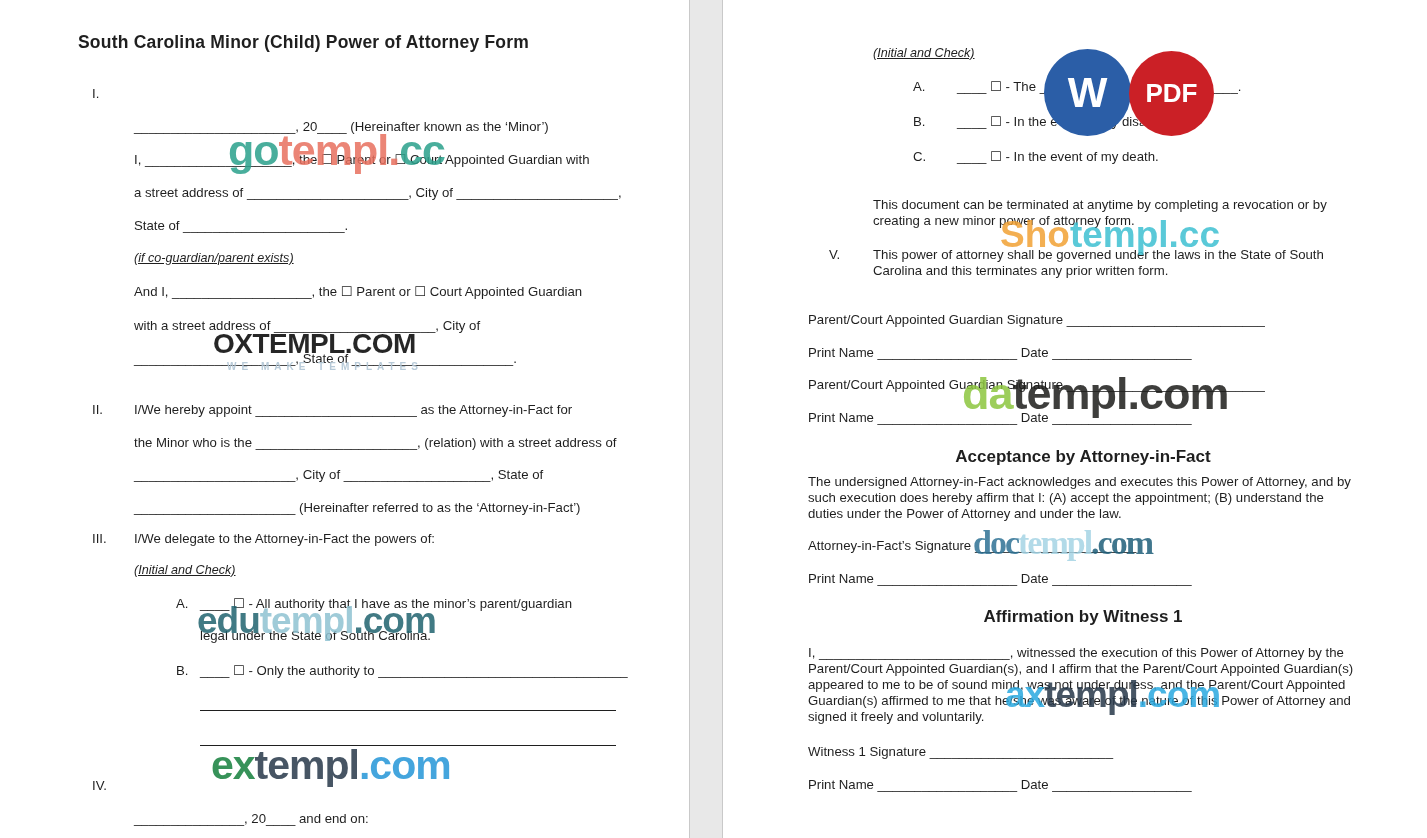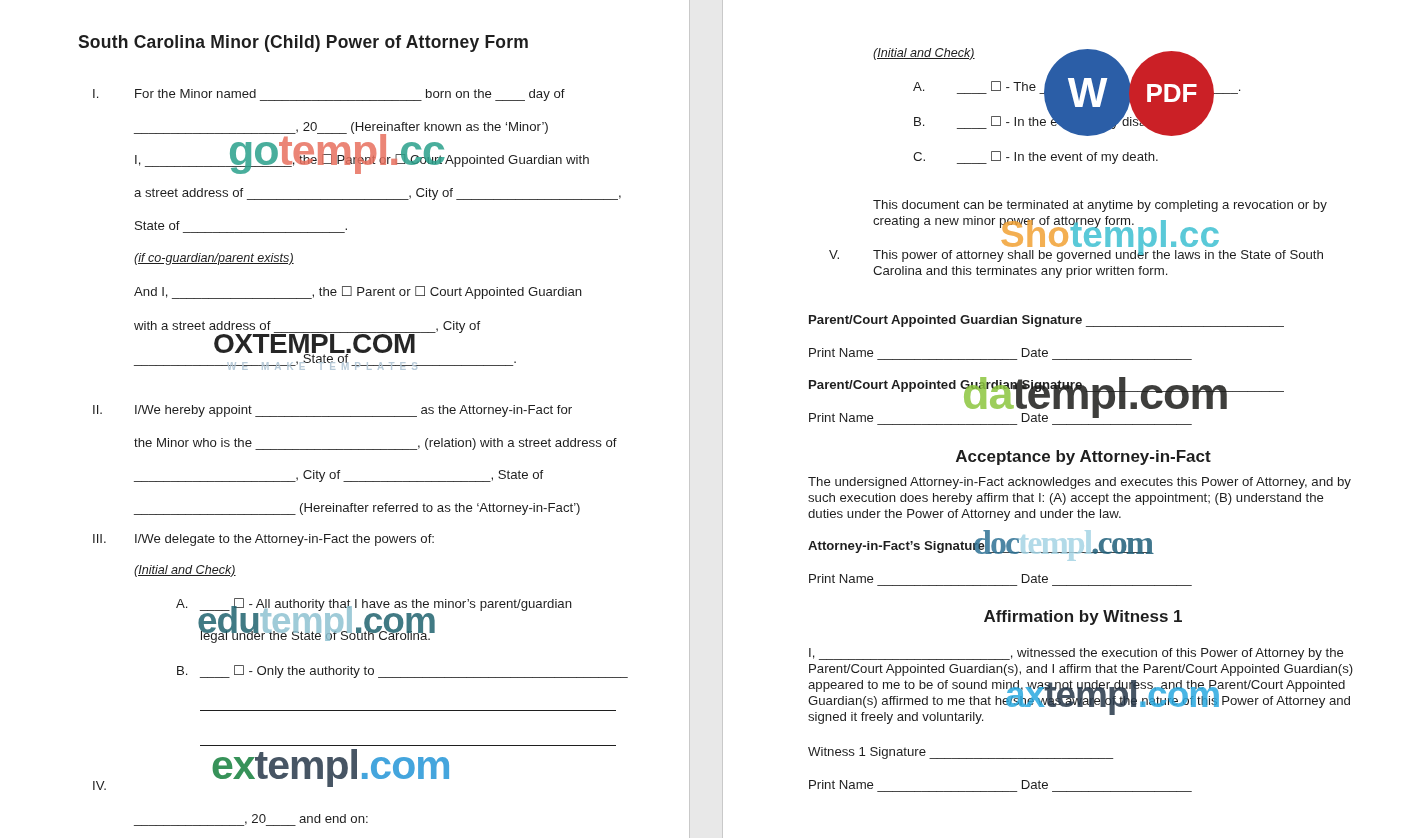--- a/index.html
+++ b/index.html
@@ -20,21 +20,21 @@
   .doc-title {
     position:absolute; left:78px; top:32px;
     font-size:17.5px; font-weight:bold; letter-spacing:.2px; white-space:nowrap;
   }
   .line { position:absolute; font-size:13.2px; white-space:nowrap; color:#1f1f1f; }
   .num  { position:absolute; font-size:13.2px; color:#1f1f1f; }
   .note { font-style:italic; text-decoration:underline; font-size:12.6px; }
   .para { position:absolute; font-size:13.2px; line-height:16px; color:#1f1f1f; }
   .rule { position:absolute; border-top:1.5px solid #1f1f1f; height:0; }
   .heading { position:absolute; font-size:17px; font-weight:bold; text-align:center; }
-  .bold-label { font-weight:bold; }
+  .bold-label { font-weight:normal; }
   
   .wm { position:absolute; white-space:nowrap; opacity:.85; font-weight:800; letter-spacing:-1px; }
   .wm-gotempl  { left:207px; top:126px; font-size:43px;margin-left:21px; }
   .wm-oxtempl  { left:213px; top:288px; opacity:.93; }
   .ox-main { font-size:28px; font-weight:900; letter-spacing:-.5px; line-height:28px;margin-top:42px; }
   .ox-sub  { font-size:10px; font-weight:bold; letter-spacing:5px; margin-top:3px; margin-left:14px; }
   .wm-mytempl  { left:208px; top:452px; font-size:41px; }
   .wm-edutempl { left:197px; top:600px; font-size:37px; }
   .wm-extempl  { left:211px; top:742px; font-size:41px; }
   .wm-shotempl { left:1000px; top:214px; font-size:37px; font-weight:600; letter-spacing:0; }
@@ -51,21 +51,20 @@
 </style>
 </head>
 <body>
 
 <div class="screen">
 
   <div class="page page-left">
     <div class="doc-title">South Carolina Minor (Child) Power of Attorney Form</div>
 
     <div class="num" style="left:92px;top:86px">I.</div>
-    <div class="line" style="left:134px;top:86px">For the Minor named ______________________ born on the ____ day of</div>
     <div class="line" style="left:134px;top:119px">______________________, 20____ (Hereinafter known as the ‘Minor’)</div>
     <div class="line" style="left:134px;top:152px">I, ____________________, the ☐ Parent or ☐ Court Appointed Guardian with</div>
     <div class="line" style="left:134px;top:185px">a street address of ______________________, City of ______________________,</div>
     <div class="line" style="left:134px;top:218px">State of ______________________.</div>
     <div class="line note" style="left:134px;top:251px">(if co-guardian/parent exists)</div>
     <div class="line" style="left:134px;top:284px">And I, ___________________, the ☐ Parent or ☐ Court Appointed Guardian</div>
     <div class="line" style="left:134px;top:318px">with a street address of ______________________, City of</div>
     <div class="line" style="left:134px;top:351px">______________________, State of ______________________.</div>
 
     <div class="num" style="left:92px;top:402px">II.</div>

